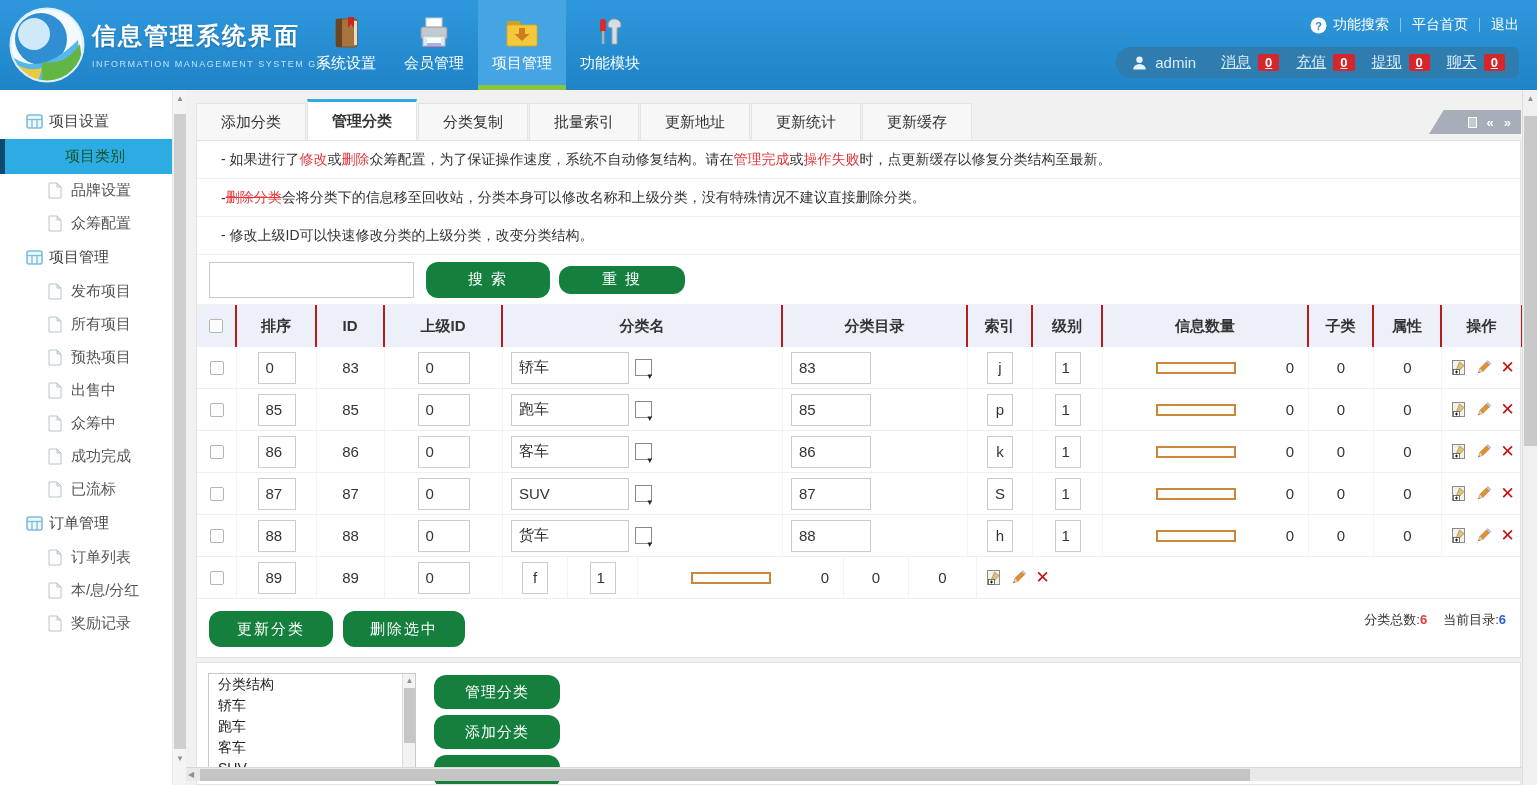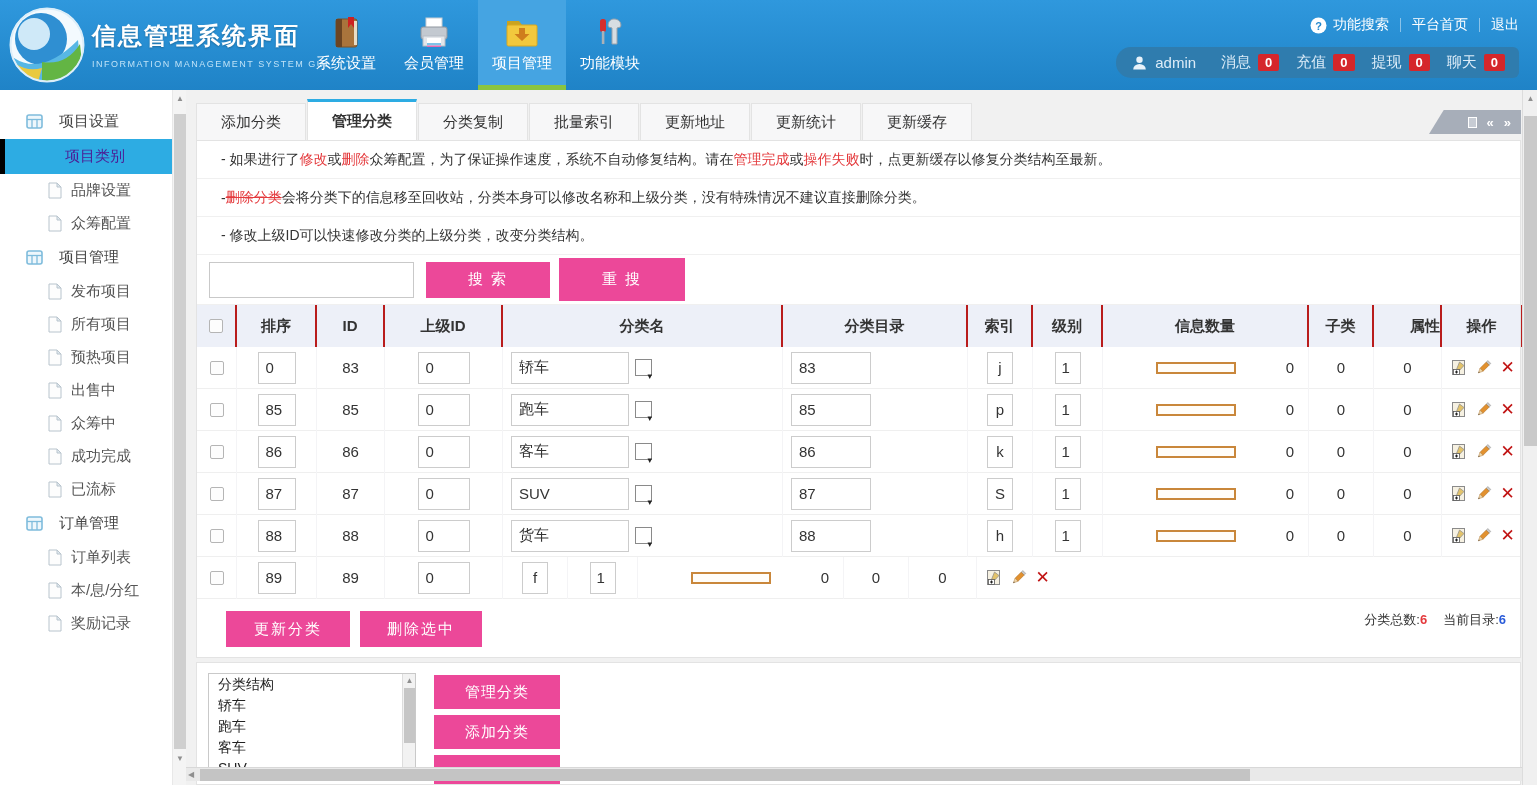--- a/index.html
+++ b/index.html
@@ -19,32 +19,32 @@
     justify-content:center; gap:5px; color:#fff; font-size:15px; cursor:pointer; }
   .nav-item.active { background:#45a4e2; border-bottom:5px solid #8ac440; padding-top:5px; }
   .quick-links { position:absolute; right:18px; top:16px; display:flex; align-items:center;
     gap:11px; color:#fff; font-size:14px; }
   .quick-links .vdiv { width:1px; height:14px; background:rgba(255,255,255,.45); }
   .quick-link { display:flex; align-items:center; gap:6px; cursor:pointer; }
   .user-bar { position:absolute; right:18px; top:47px; height:31px; background:#2f7cae;
     border-radius:15px 6px 6px 15px; display:flex; align-items:center; padding:0 14px 0 16px;
     gap:9px; color:#dcecf8; font-size:15px; }
   .user-name { margin-right:8px; display:flex; align-items:center; gap:8px; }
-  .stat { display:flex; align-items:center; gap:7px; margin-left:8px; }
+  .stat { display:flex; align-items:center; gap:7px; margin-left:8px;text-decoration:underline; }
   .badge { background:#d5262b; color:#fff; font-size:13px; font-weight:bold;
     padding:1px 7px; border-radius:2px; }
 
   
   .sidebar { position:absolute; left:0; top:90px; width:186px; height:695px; background:#fff; }
   .side-menu { padding-top:14px; }
-  .side-group { display:flex; align-items:center; gap:15px; padding:8px 0 8px 26px;
+  .side-group { display:flex; align-items:center; gap:5px; padding:8px 0 8px 26px;
     font-size:15px; color:#444; }
   .side-item { display:flex; align-items:center; gap:9px; padding:7px 0 7px 47px;
     font-size:15px; color:#555; cursor:pointer; }
-  .side-item.active { background:#2dace3; color:#4c1d95; border-left:5px solid #000000;
+  .side-item.active { background:#2dace3; color:#14532d; border-left:5px solid #0c4a6e;
     padding:8px 0 8px 60px; }
   .side-scroll { position:absolute; right:0; top:0; width:14px; height:695px; background:#f4f4f4;
     border-left:1px solid #e8e8e8; }
   .side-scroll .thumb { position:absolute; left:1px; top:24px; width:12px; bottom:36px; background:#cfcfcf; }
   .sarrow { position:absolute; left:0; width:14px; text-align:center; font-size:8px; color:#8f8f8f; }
 
   
   .main { position:absolute; left:186px; top:90px; width:1351px; height:695px; background:#f1f1f1; }
   .tabbar { position:absolute; left:10px; top:13px; right:16px; height:37px;
     display:flex; align-items:flex-end; }
@@ -63,24 +63,24 @@
   .panel2 { top:572px; height:123px; overflow:hidden; }
 
   .notice { height:38px; display:flex; align-items:center; padding:0 24px;
     border-bottom:1px solid #f0f0f0; font-size:14px; color:#333; white-space:nowrap; }
   .red { color:#e4393c; }
   .strike { text-decoration:line-through; }
 
   .search-row { height:50px; display:flex; align-items:center; padding:0 12px; gap:9px;
     border-bottom:1px solid #f0f0f0; }
   .search-input { width:205px; height:36px; border:1px solid #c9c9c9; padding:0 8px; font-size:15px; }
-  .btn { background:#ec4899; color:#fff; border:none; border-radius:0; font-size:15px;
+  .btn { background:#15803d; color:#fff; border:none; border-radius:12px; font-size:15px;
     cursor:pointer; font-family:inherit; letter-spacing:2px; }
   .btn.search { width:124px; height:36px; margin-left:3px; }
-  .btn.reset  { width:126px; height:43px; }
+  .btn.reset  { width:126px; height:28px; }
 
   .thead { display:flex; height:42px; background:#edf0f8; align-items:center; }
   .th { font-size:15px; font-weight:bold; color:#333; text-align:center;
     border-right:2px solid #b91c1c; height:42px; line-height:42px; flex:none; }
   .trow { display:flex; height:42px; align-items:center; border-bottom:1px solid #efefef; }
   .td { display:flex; align-items:center; justify-content:center; height:42px;
     border-right:1px solid #f4f4f6; flex:none; font-size:15px; }
   .cbx { width:14px; height:14px; border:1px solid #b5b5b5; border-radius:2px; background:#fdfdfd;
     cursor:pointer; }
   .cell-input { border:1px solid #ccc; height:32px; font-size:15px; padding:0 7px; color:#333; }
@@ -89,21 +89,21 @@
   .picker { width:17px; height:17px; border:1px solid #8a8a8a; background:#fff; margin-left:6px;
     position:relative; cursor:pointer; }
   .picker::after { content:"▾"; position:absolute; right:-1px; bottom:-6px; font-size:9px; color:#222; }
   .cell-name { justify-content:flex-start; padding-left:8px; }
   .cell-info { justify-content:flex-start; }
   .pbar { width:80px; height:12px; border:2px solid #c9873b; background:#fffdf9; margin-left:53px; }
   .pcount { margin-left:auto; margin-right:14px; }
   .op-ic { margin:0 4px; cursor:pointer; display:inline-flex; }
   .del-x { color:#c11414; font-weight:bold; font-size:17px; line-height:17px; }
 
-  .foot-row { height:60px; display:flex; align-items:center; padding:0 29px; position:relative; }
+  .foot-row { height:60px; display:flex; align-items:center; padding:0 12px; position:relative; }
   .btn.update { width:124px; height:36px; }
   .btn.delete { width:122px; height:36px; margin-left:10px; }
   .counts { position:absolute; right:14px; top:12px; font-size:13px; color:#333; }
   .counts b.r { color:#e4393c; } .counts b.b { color:#2b5cd9; } .counts .gap { margin-left:16px; }
 
   .listbox { position:absolute; left:11px; top:10px; width:208px; height:102px;
     border:1px solid #c9c9c9; background:#fff; overflow:hidden; }
   .list-item { font-size:14px; color:#222; padding:1px 9px; line-height:19px; cursor:pointer; }
   .lb-scroll { position:absolute; right:0; top:0; width:13px; height:100%; background:#f2f2f2;
     border-left:1px solid #ddd; }
@@ -445,21 +445,21 @@
         </div>
         <div class="th" style="width: 80px;">排序</div>
         <div class="th" style="width: 68px;">ID</div>
         <div class="th" style="width: 118px;">上级ID</div>
         <div class="th" style="width: 280px;">分类名</div>
         <div class="th" style="width: 185px;">分类目录</div>
         <div class="th" style="width: 65px;">索引</div>
         <div class="th" style="width: 70px;">级别</div>
         <div class="th" style="width: 206px;">信息数量</div>
         <div class="th" style="width: 65px;">子类</div>
-        <div class="th" style="width: 68px; text-align: right;">属性</div>
+        <div class="th" style="width: 68px;">属性</div>
         <div class="th" style="width: 81px;">操作</div>
       </div>
     <div id="tbody">
         <div class="trow">
           <div class="td" style="width: 40px;">
             <span class="cbx"></span>
           </div>
           <div class="td" style="width: 80px;">
             <input class="cell-input w-sort" value="0" style="">
           </div>

